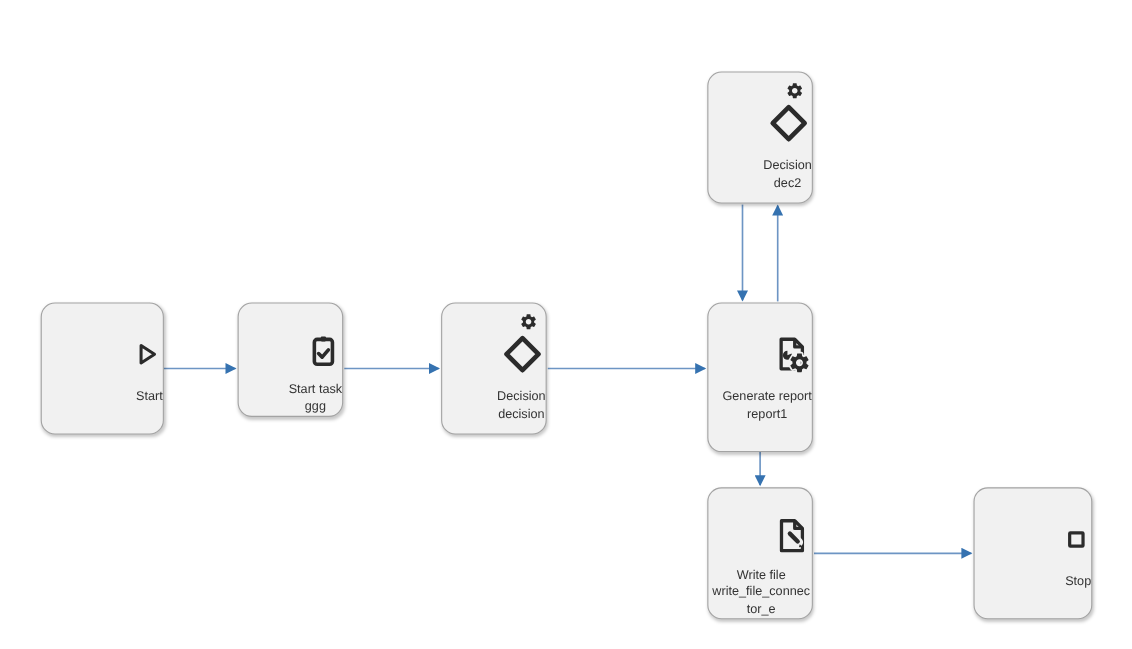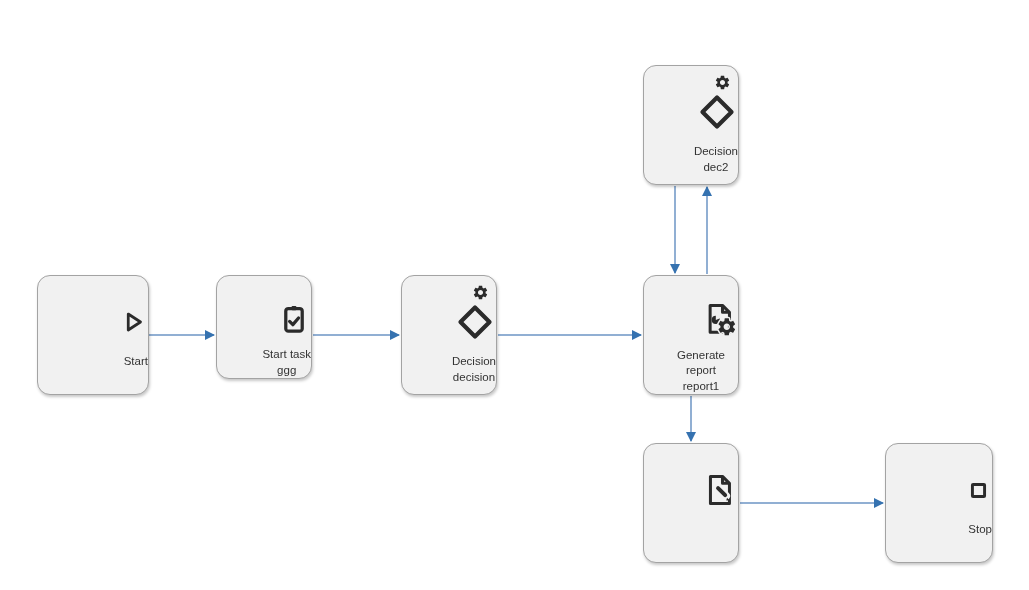--- a/index.html
+++ b/index.html
@@ -96,21 +96,21 @@
         <span class="icon-wrap">
           <svg width="42" height="42" viewBox="0 0 24 24" fill="none" stroke="currentColor">
     <path d="M12 3.7 L20.3 12 L12 20.3 L3.7 12 Z" stroke-width="2.4" stroke-linejoin="round"></path>
   </svg>
         </span>
         <div class="node-label">
           <div>Decision</div>
           <div>dec2</div>
         </div>
       </div>
-      <div class="node" style="left: 643px; top: 275px; width: 96px; height: 120px; padding-left: 20px;">
+      <div class="node" style="left: 643px; top: 275px; width: 96px; height: 136px;">
         <span class="icon-wrap">
           <svg width="38" height="38" viewBox="0 0 24 24" fill="none" stroke="currentColor">
     <path d="M6.4 3.4 h7.8 l4.4 4.4 v12.6 h-12.2 z" stroke-width="1.9" stroke-linejoin="round"></path>
     <path d="M14.2 3.4 v4.4 h4.4" stroke-width="1.9" stroke-linejoin="round"></path>
     <circle cx="10" cy="12.6" r="2.6" fill="currentColor" stroke="none"></circle>
     <path d="M10 12.6 L10 9.3 A3.3 3.3 0 0 1 13.1 11.3 Z" style="fill:var(--node-fill)" stroke="none"></path>
     <g transform="translate(10.2,10.2) scale(0.56)">
       <path d="M19.14 12.94c.04-.3.06-.61.06-.94 0-.32-.02-.64-.07-.94l2.03-1.58c.18-.14.23-.41.12-.61l-1.92-3.32c-.12-.22-.37-.29-.59-.22l-2.39.96c-.5-.38-1.03-.7-1.62-.94l-.36-2.54c-.04-.24-.24-.41-.48-.41h-3.84c-.24 0-.43.17-.47.41l-.36 2.54c-.59.24-1.13.57-1.62.94l-2.39-.96c-.22-.08-.47 0-.59.22L2.74 8.87c-.12.21-.08.47.12.61l2.03 1.58c-.05.3-.09.63-.09.94s.02.64.07.94l-2.03 1.58c-.18.14-.23.41-.12.61l1.92 3.32c.12.22.37.29.59.22l2.39-.96c.5.38 1.03.7 1.62.94l.36 2.54c.05.24.24.41.48.41h3.84c.24 0 .44-.17.47-.41l.36-2.54c.59-.24 1.13-.56 1.62-.94l2.39.96c.22.08.47 0 .59-.22l1.92-3.32c.12-.22.07-.47-.12-.61l-2.01-1.58zM12 15.6c-1.98 0-3.6-1.62-3.6-3.6s1.62-3.6 3.6-3.6 3.6 1.62 3.6 3.6-1.62 3.6-3.6 3.6z" style="fill:var(--node-fill);stroke:var(--node-fill)" stroke-width="3.4"></path>
       <path d="M19.14 12.94c.04-.3.06-.61.06-.94 0-.32-.02-.64-.07-.94l2.03-1.58c.18-.14.23-.41.12-.61l-1.92-3.32c-.12-.22-.37-.29-.59-.22l-2.39.96c-.5-.38-1.03-.7-1.62-.94l-.36-2.54c-.04-.24-.24-.41-.48-.41h-3.84c-.24 0-.43.17-.47.41l-.36 2.54c-.59.24-1.13.57-1.62.94l-2.39-.96c-.22-.08-.47 0-.59.22L2.74 8.87c-.12.21-.08.47.12.61l2.03 1.58c-.05.3-.09.63-.09.94s.02.64.07.94l-2.03 1.58c-.18.14-.23.41-.12.61l1.92 3.32c.12.22.37.29.59.22l2.39-.96c.5.38 1.03.7 1.62.94l.36 2.54c.05.24.24.41.48.41h3.84c.24 0 .44-.17.47-.41l.36-2.54c.59-.24 1.13-.56 1.62-.94l2.39.96c.22.08.47 0 .59-.22l1.92-3.32c.12-.22.07-.47-.12-.61l-2.01-1.58zM12 15.6c-1.98 0-3.6-1.62-3.6-3.6s1.62-3.6 3.6-3.6 3.6 1.62 3.6 3.6-1.62 3.6-3.6 3.6z" fill="currentColor" stroke="none"></path>
     </g>
@@ -124,20 +124,24 @@
       <div class="node" style="left: 643px; top: 443px; width: 96px; height: 120px;">
         <span class="icon-wrap">
           <svg width="38" height="38" viewBox="0 0 24 24" fill="none" stroke="currentColor">
     <path d="M6.6 3.4 h7.6 l4.4 4.4 v12.8 h-12 z" stroke-width="1.9" stroke-linejoin="round"></path>
     <path d="M14.2 3.4 v4.4 h4.4" stroke-width="1.9" stroke-linejoin="round"></path>
     <path d="M11.4 10.8 L16.4 15.8" style="stroke:var(--node-fill)" stroke-width="5.2" stroke-linecap="round"></path>
     <path d="M11.4 10.8 L15.9 15.3" stroke-width="2.5" stroke-linecap="round"></path>
     <path d="M17.1 16.9 L18.6 18.4 L16.6 18.6 Z" fill="currentColor" stroke="none"></path>
   </svg>
         </span>
+        <div class="node-label">
+          <div>Write file</div>
+          <div>write_file_connector_e</div>
+        </div>
       </div>
       <div class="node" style="left: 885px; top: 443px; width: 108px; height: 120px;">
         <span class="icon-wrap">
           <svg width="27" height="27" viewBox="0 0 24 24" fill="none" stroke="currentColor">
     <rect x="6.6" y="6.6" width="10.8" height="10.8" rx="0.6" stroke-width="2.6"></rect>
   </svg>
         </span>
         <div class="node-label">
           <div>Stop</div>
         </div>

